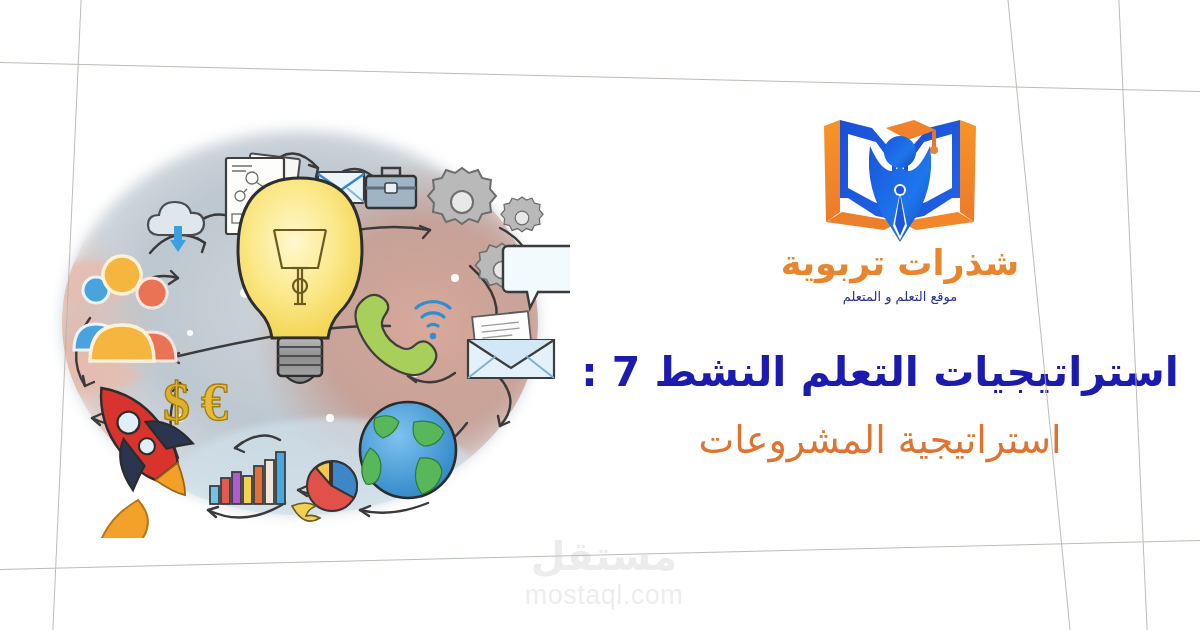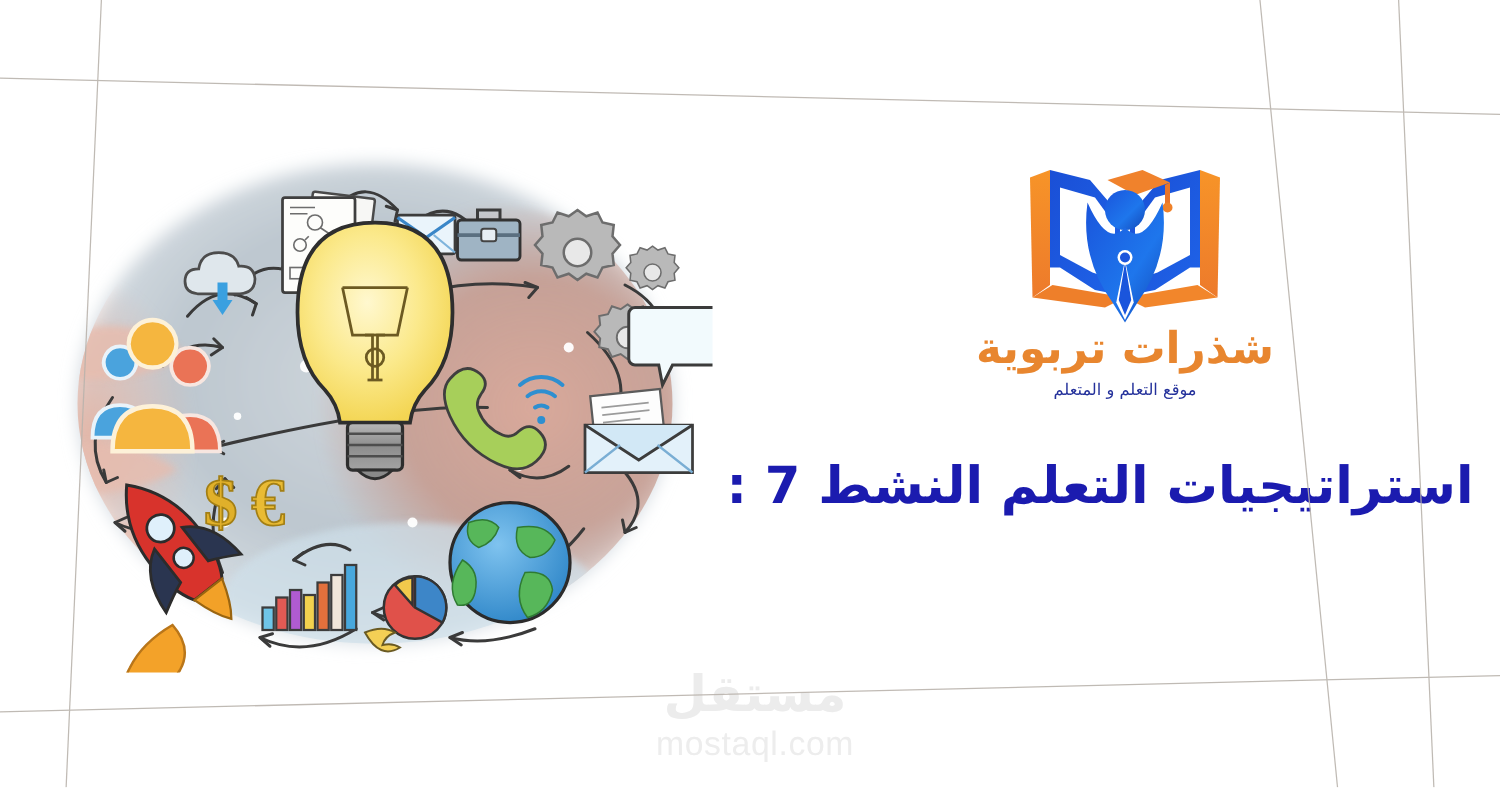--- a/index.html
+++ b/index.html
@@ -17,21 +17,21 @@
 
   
   .illus-wrap{
     position:absolute;left:30px;top:118px;width:540px;height:420px;
     z-index:10;
   }
   .illus-svg{display:block;width:540px;height:420px;}
 
   
   .right-col{
-    position:absolute;left:600px;top:16px;width:600px;height:445px;z-index:20;
+    position:absolute;left:600px;top:0;width:600px;height:445px;z-index:20;
   }
   .logo-block{
     position:absolute;left:0;right:0;top:104px;
     display:flex;flex-direction:column;align-items:center;
   }
   .logo-mark{width:172px;height:140px;display:block;}
   .brand-name{
     margin-top:2px;
     font-size:35px;line-height:1;
     color:#E8862F;
@@ -394,20 +394,21 @@
         <path d="M86 90 L91 120 L86 132 L81 120 Z" fill="#1A55DC"></path>
         <circle cx="86" cy="86" r="6" fill="#ffffff"></circle>
         <circle cx="86" cy="86" r="4" fill="#1A55DC"></circle>
       </svg>
       <div class="brand-name">شذرات تربوية</div>
       <div class="brand-sub">موقع التعلم و المتعلم</div>
     </div>
 
     <div class="headline">
       <span class="line1">استراتيجيات التعلم النشط 7 :</span>
+      <span class="line2">استراتيجية المشروعات</span>
     </div>
   </div>
 
   <div class="watermark">
     <div class="wm-ar">مستقل</div>
     <div class="wm-en">mostaql.com</div>
   </div>
 
   <svg class="frame-lines" viewBox="0 0 1200 630" aria-hidden="true">
     <g stroke="#B9B3AC" stroke-width="1" fill="none" opacity="0.9">

